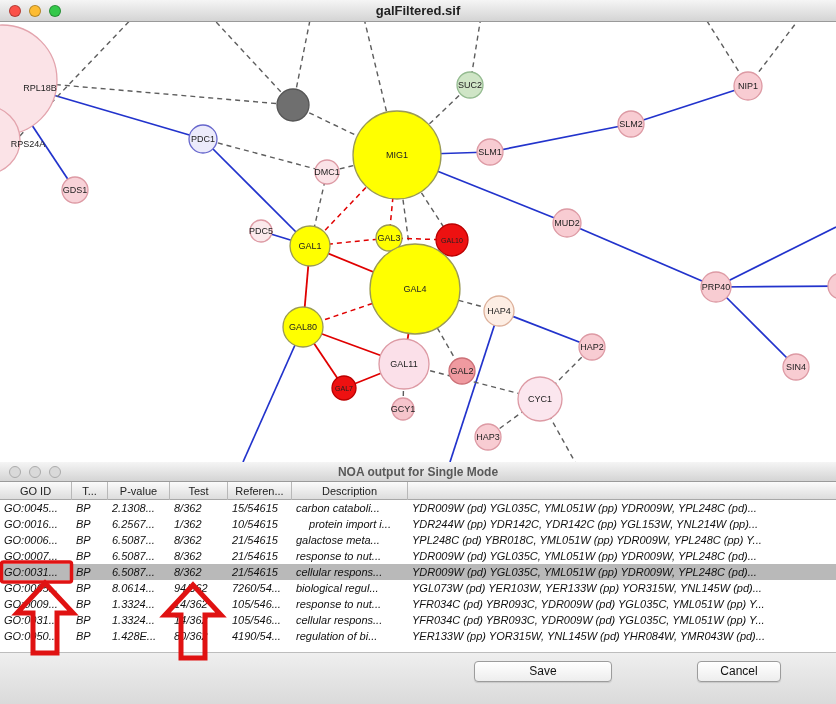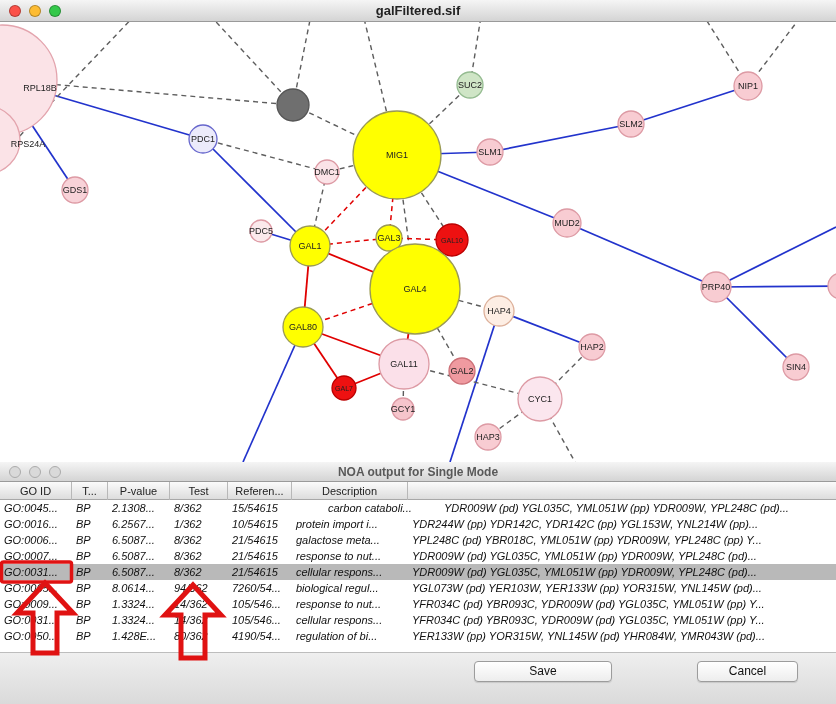--- a/index.html
+++ b/index.html
@@ -29,21 +29,21 @@
   .row{display:flex;height:16px;line-height:16px;}
   .row.selected{background:#b9b9b9;}
   .cell{font-size:11px;color:#111;padding:0 4px;box-sizing:border-box;overflow:hidden;
         white-space:nowrap;text-overflow:ellipsis;flex-shrink:0;}
   .footer{position:absolute;top:652px;left:0;width:836px;height:52px;
           background:linear-gradient(#efefef,#dadada);border-top:1px solid #bdbdbd;box-sizing:border-box;}
   .btn{position:absolute;top:8px;height:21px;box-sizing:border-box;border:1px solid #9c9c9c;
        border-radius:4px;background:linear-gradient(#ffffff,#ededed);font-size:12px;color:#111;
        text-align:center;line-height:19px;box-shadow:0 1px 1px rgba(0,0,0,.12);}
   .btn-save{left:458px;width:138px;margin-left:16px;}
-  .btn-cancel{left:697px;width:101px;}
+  .btn-cancel{left:697px;width:84px;}
   .overlay{position:absolute;top:0;left:0;width:836px;height:704px;pointer-events:none;z-index:50;}
 </style>
 </head>
 <body>
 
 <div>
   <div class="titlebar titlebar-top">
     <div class="traffic">
       <span class="light red"></span>
       <span class="light yellow"></span>
@@ -181,30 +181,30 @@
       <span class="header-cell" style="width: 64px;">Referen...</span>
       <span class="header-cell" style="width: 116px;">Description</span>
     </div>
   <div class="table-body">
       <div class="row">
         <span class="cell" style="width: 72px;">GO:0045...</span>
         <span class="cell" style="width: 36px;">BP</span>
         <span class="cell" style="width: 62px;">2.1308...</span>
         <span class="cell" style="width: 58px;">8/362</span>
         <span class="cell" style="width: 64px;">15/54615</span>
-        <span class="cell" style="width: 116px; margin-left: 32px;">carbon cataboli...</span>
+        <span class="cell" style="width: 116px;">carbon cataboli...</span>
         <span class="cell" style="width: 428px;">YDR009W (pd) YGL035C, YML051W (pp) YDR009W, YPL248C (pd)...</span>
       </div>
       <div class="row">
         <span class="cell" style="width: 72px;">GO:0016...</span>
         <span class="cell" style="width: 36px;">BP</span>
         <span class="cell" style="width: 62px;">6.2567...</span>
         <span class="cell" style="width: 58px;">1/362</span>
         <span class="cell" style="width: 64px;">10/54615</span>
-        <span class="cell" style="width: 116px;">protein import i...</span>
+        <span class="cell" style="width: 116px; text-align: center;">protein import i...</span>
         <span class="cell" style="width: 428px;">YDR244W (pp) YDR142C, YDR142C (pp) YGL153W, YNL214W (pp)...</span>
       </div>
       <div class="row">
         <span class="cell" style="width: 72px;">GO:0006...</span>
         <span class="cell" style="width: 36px;">BP</span>
         <span class="cell" style="width: 62px;">6.5087...</span>
         <span class="cell" style="width: 58px;">8/362</span>
         <span class="cell" style="width: 64px;">21/54615</span>
         <span class="cell" style="width: 116px;">galactose meta...</span>
         <span class="cell" style="width: 428px;">YPL248C (pd) YBR018C, YML051W (pp) YDR009W, YPL248C (pp) Y...</span>

